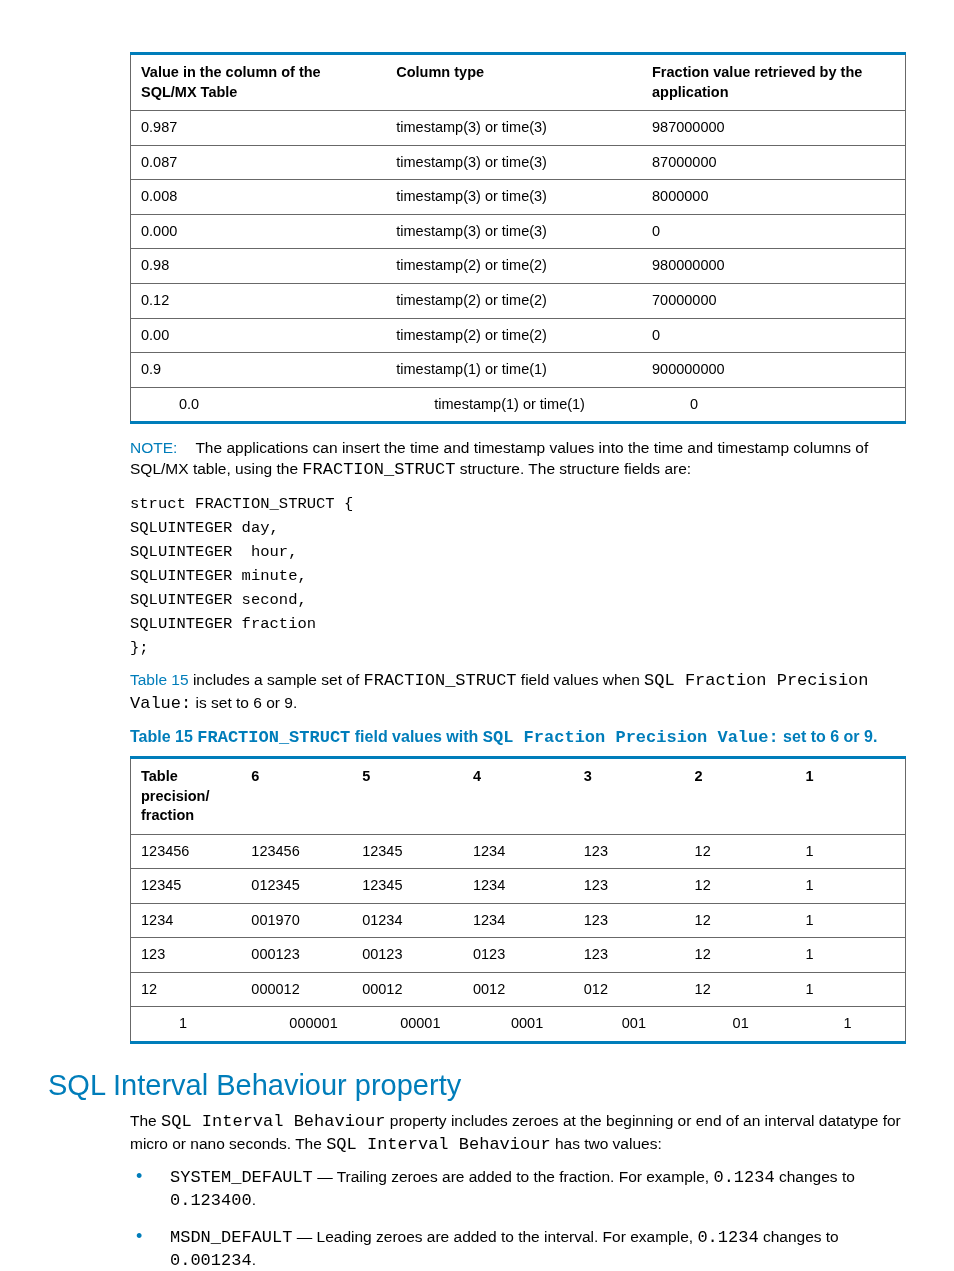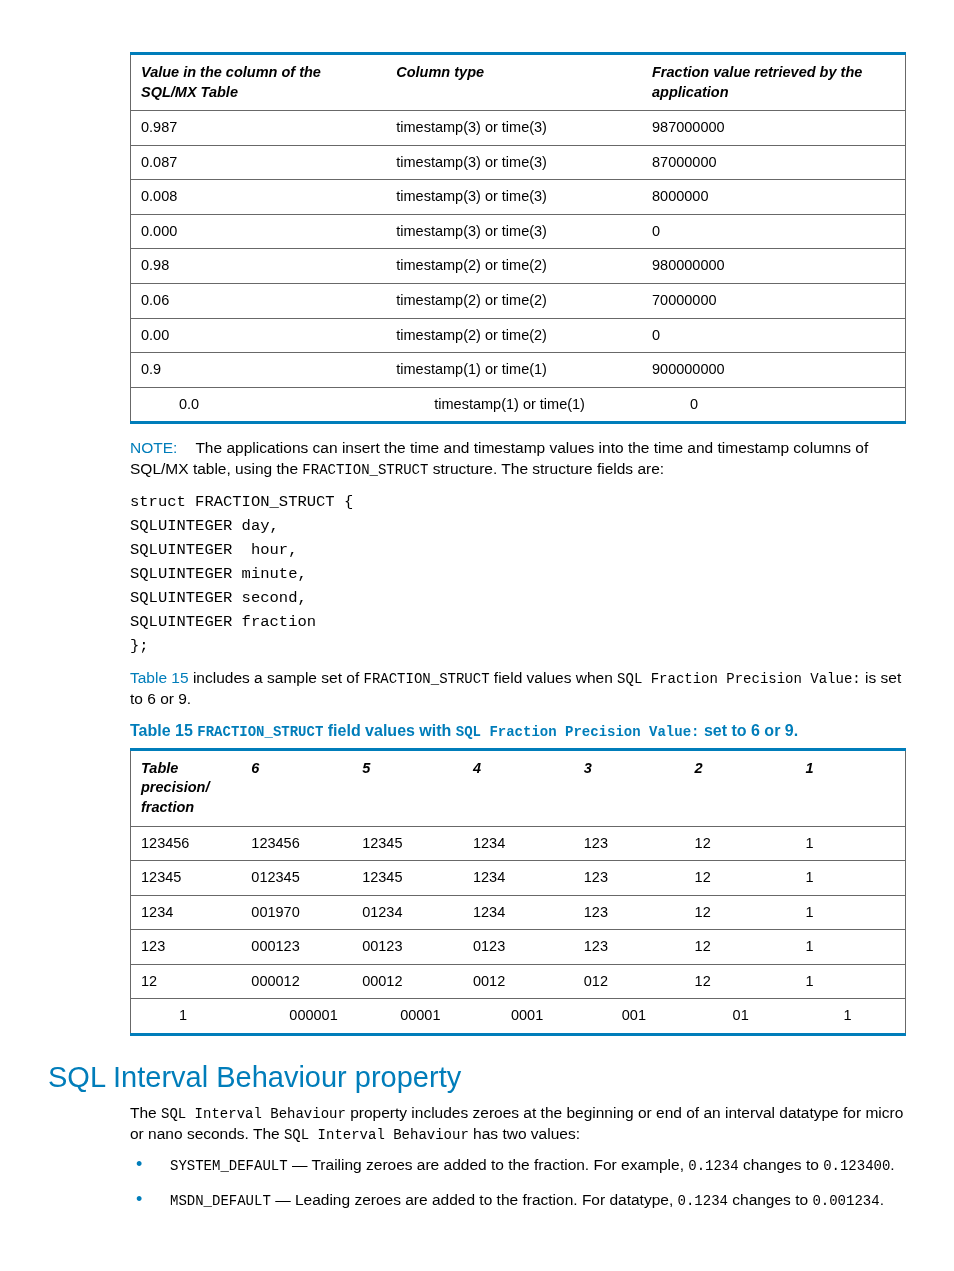--- a/index.html
+++ b/index.html
@@ -33,34 +33,33 @@
     border-collapse:collapse;
     font-size:14.5px;
   }
   table.data thead tr{border-top:3px solid var(--hp-blue);}
   table.data th{
     text-align:left;
     font-weight:700;
     padding:8px 10px 8px 10px;
     vertical-align:top;
     border-bottom:1px solid var(--rule);
-    font-style:italic;
   }
   table.data td{
     padding:7px 10px;
     border-bottom:1px solid var(--rule);
     vertical-align:top;
   }
   table.data th:first-child,table.data td:first-child{border-left:1px solid var(--rule);}
   table.data th:last-child,table.data td:last-child{border-right:1px solid var(--rule);}
   table.data tbody tr:last-child td{border-bottom:3px solid var(--hp-blue);padding-left:48px;}
 
   .note-para{margin:14px 0 10px 0;}
   .note-label{color:var(--hp-blue);font-weight:400;margin-right:14px;}
-  .mono{font-family:"Courier New",Courier,monospace;font-size:14px;text-align:right;}
+  .mono{font-family:"Courier New",Courier,monospace;font-size:17px;text-align:right;}
   pre.codeblock{
     font-family:"Courier New",Courier,monospace;
     font-size:15.5px;
     margin:6px 0 8px 0;
     line-height:1.55;
     white-space:pre;
   }
   .body-para{margin:10px 0;}
   a.xref{color:var(--hp-blue);text-decoration:none;}
 
@@ -127,21 +126,21 @@
             <td>0.000</td>
             <td>timestamp(3) or time(3)</td>
             <td>0</td>
           </tr>
           <tr>
             <td>0.98</td>
             <td>timestamp(2) or time(2)</td>
             <td>980000000</td>
           </tr>
           <tr>
-            <td>0.06</td>
+            <td>0.12</td>
             <td>timestamp(2) or time(2)</td>
             <td>70000000</td>
           </tr>
           <tr>
             <td>0.00</td>
             <td>timestamp(2) or time(2)</td>
             <td>0</td>
           </tr>
           <tr>
             <td>0.9</td>
@@ -262,18 +261,18 @@
   <div class="indented">
     <p class="body-para" style="margin-top:6px">
       <span>The </span><span class="mono">SQL Interval Behaviour</span><span> property includes zeroes at the beginning or end of an interval datatype for micro or nano seconds. The </span><span class="mono">SQL Interval Behaviour</span><span> has two values:</span>
     </p>
 
     <ul class="bullets">
       <li>
         <span class="mono">SYSTEM_DEFAULT</span><span> — Trailing zeroes are added to the fraction. For example, </span><span class="mono">0.1234</span><span> changes to </span><span class="mono">0.123400</span><span>.</span>
       </li>
       <li>
-        <span class="mono">MSDN_DEFAULT</span><span> — Leading zeroes are added to the fraction. For datatype, </span><span class="mono">0.1234</span><span> changes to </span><span class="mono">0.001234</span><span>.</span>
+        <span class="mono">MSDN_DEFAULT</span><span> — Leading zeroes are added to the interval. For example, </span><span class="mono">0.1234</span><span> changes to </span><span class="mono">0.001234</span><span>.</span>
       </li>
     </ul>
   </div>
 
 </div>
 
 </body></html>

